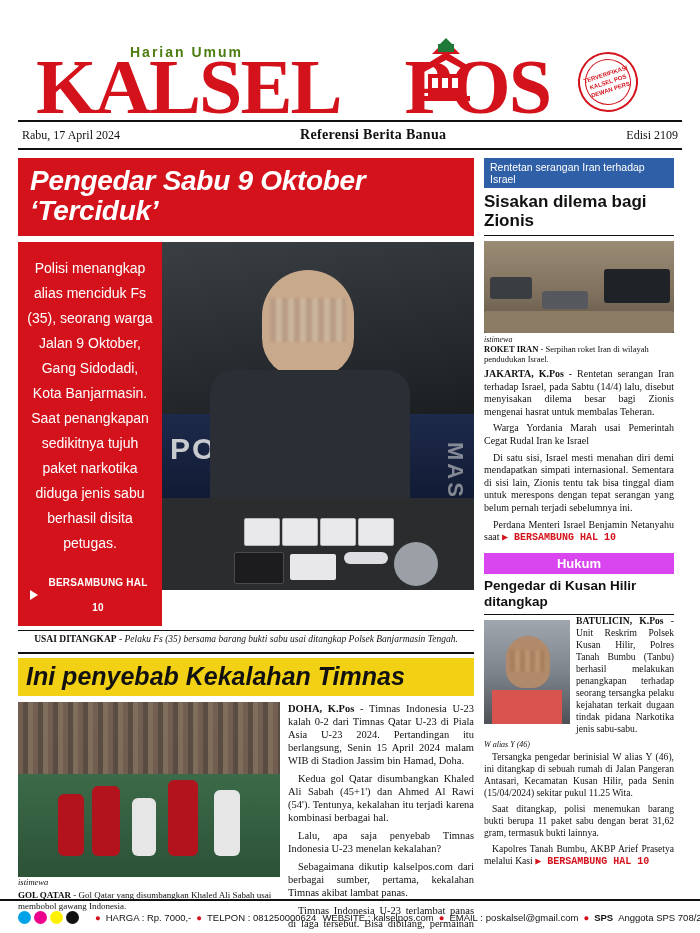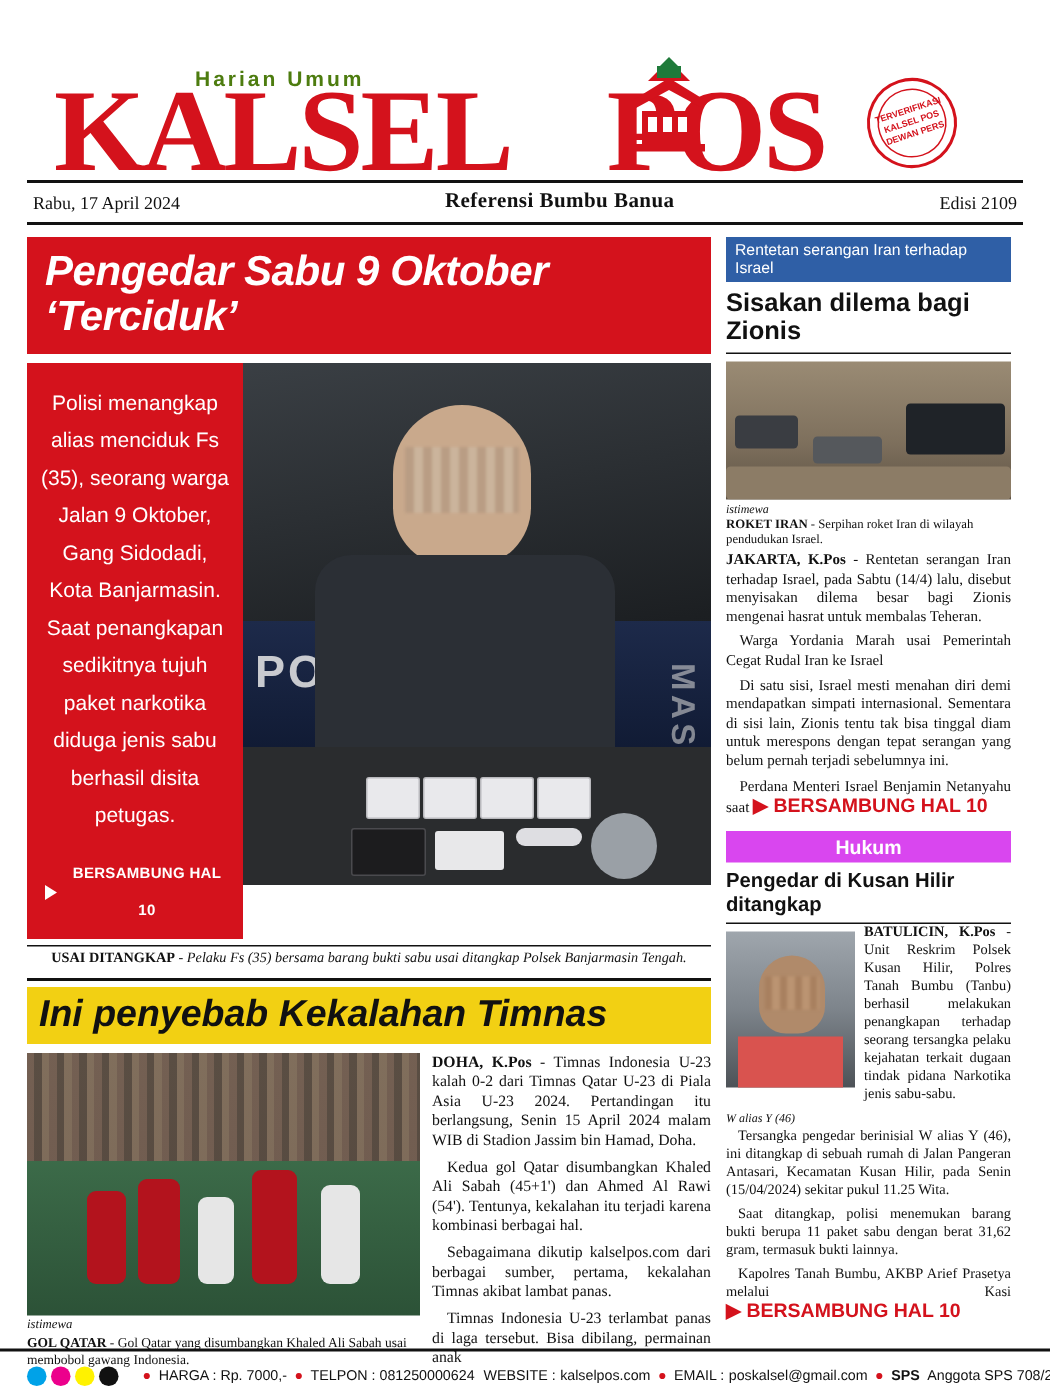--- a/index.html
+++ b/index.html
@@ -179,22 +179,22 @@
     background:linear-gradient(180deg,#9a8b74 0%,#7d6f5c 60%,#5d5244 100%);
   }
   .veh{position:absolute;background:#3a3d42;border-radius:3px;}
   .rail-ist{font-style:italic;font-size:8px;margin-top:2px;}
   .rail-cap{font-size:8.5px;line-height:10px;}
   .rail-body{font-size:10px;line-height:12.6px;text-align:justify;margin-top:4px;}
   .rail-body p{margin:0 0 4px 0;text-indent:9px;}
   .rail-body p.first{text-indent:0;}
   .rail-body b{font-weight:bold;margin-top:28px;}
   .bersambung2{
-    color:#d4121c;font-weight:bold;font-size:13px;
-    font-family:Liberation Sans, sans-serif;white-space:nowrap;
+    color:#d4121c;font-weight:bold;font-size:10px;
+    font-family:Liberation Mono, monospace;white-space:nowrap;
   }
   .hukum-head{
     background:#d946ef;color:#fff;text-align:center;
     font-family:"Liberation Sans", sans-serif;font-weight:bold;
     font-size:13px;padding:3px 0;margin-top:8px;
   }
   .hukum-title{
     font-family:"Liberation Sans", sans-serif;font-weight:bold;
     font-size:13.5px;line-height:16px;padding:4px 0 4px;
     border-bottom:1px solid #111;
@@ -259,21 +259,21 @@
       <div class="inner">
         <span>TERVERIFIKASI</span>
         <span>KALSEL POS</span>
         <span>DEWAN PERS</span>
       </div>
     </div>
   </div>
 
   <div class="datebar">
     <div>Rabu, 17 April 2024</div>
-    <div class="mid">Referensi Bumbu Banua</div>
+    <div class="mid">Referensi Berita Banua</div>
     <div class="right">Edisi 2109</div>
   </div>
 
   <div class="content">
 
     <div class="col-left">
 
       <div class="headline-main">Pengedar Sabu 9 Oktober ‘Terciduk’</div>
 
       <div class="lead-wrap">
@@ -323,20 +323,21 @@
             </div>
             <div class="ist">istimewa</div>
             <div class="cap2">
               <b>GOL QATAR</b>
               <span>- Gol Qatar yang disumbangkan Khaled Ali Sabah usai membobol gawang Indonesia.</span>
             </div>
           </div>
           <div class="sec2-text">
             <p class="first"><span class="dl">DOHA, K.Pos</span> <span>- Timnas Indonesia U-23 kalah 0-2 dari Timnas Qatar U-23 di Piala Asia U-23 2024. Pertandingan itu berlangsung, Senin 15 April 2024 malam WIB di Stadion Jassim bin Hamad, Doha.</span></p>
             <p>Kedua gol Qatar disumbangkan Khaled Ali Sabah (45+1') dan Ahmed Al Rawi (54'). Tentunya, kekalahan itu terjadi karena kombinasi berbagai hal.</p>
+            <p>Lalu, apa saja penyebab Timnas Indonesia U-23 menelan kekalahan?</p>
             <p>Sebagaimana dikutip kalselpos.com dari berbagai sumber, pertama, kekalahan Timnas akibat lambat panas.</p>
             <p><span>Timnas Indonesia U-23 terlambat panas di laga tersebut. Bisa dibilang, permainan anak</span> </p>
           </div>
         </div>
       </div>
     </div>
 
     <div class="col-right">
 
       <div class="rail-kicker">Rentetan serangan Iran terhadap Israel</div>

